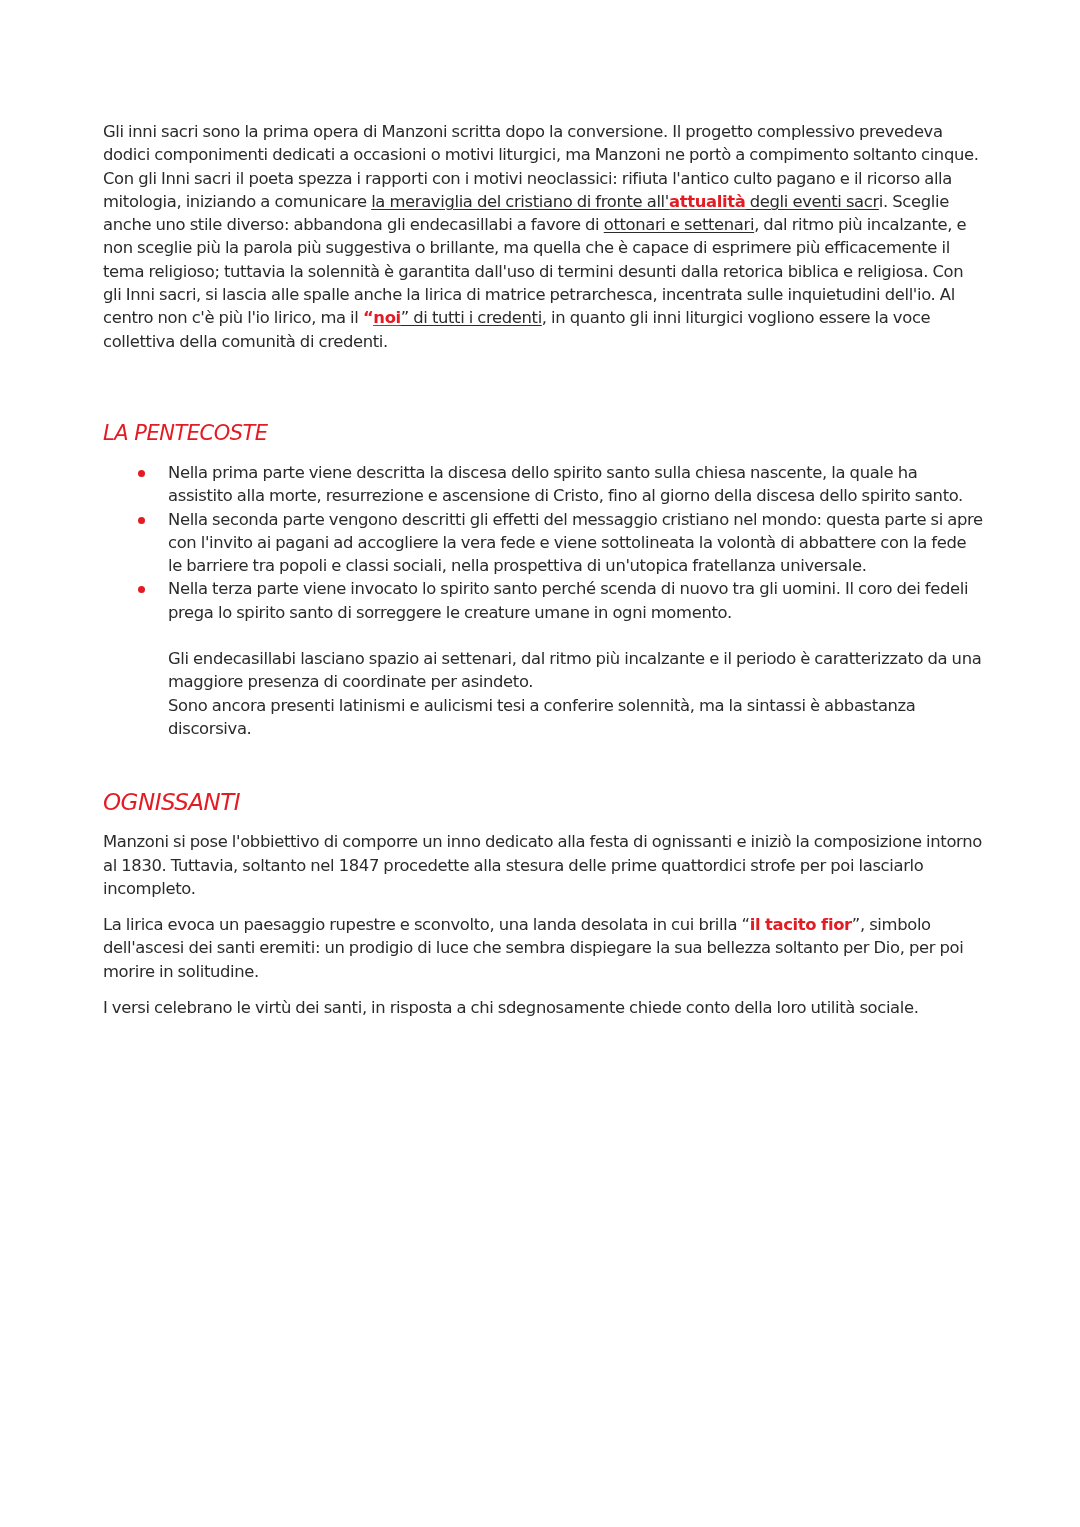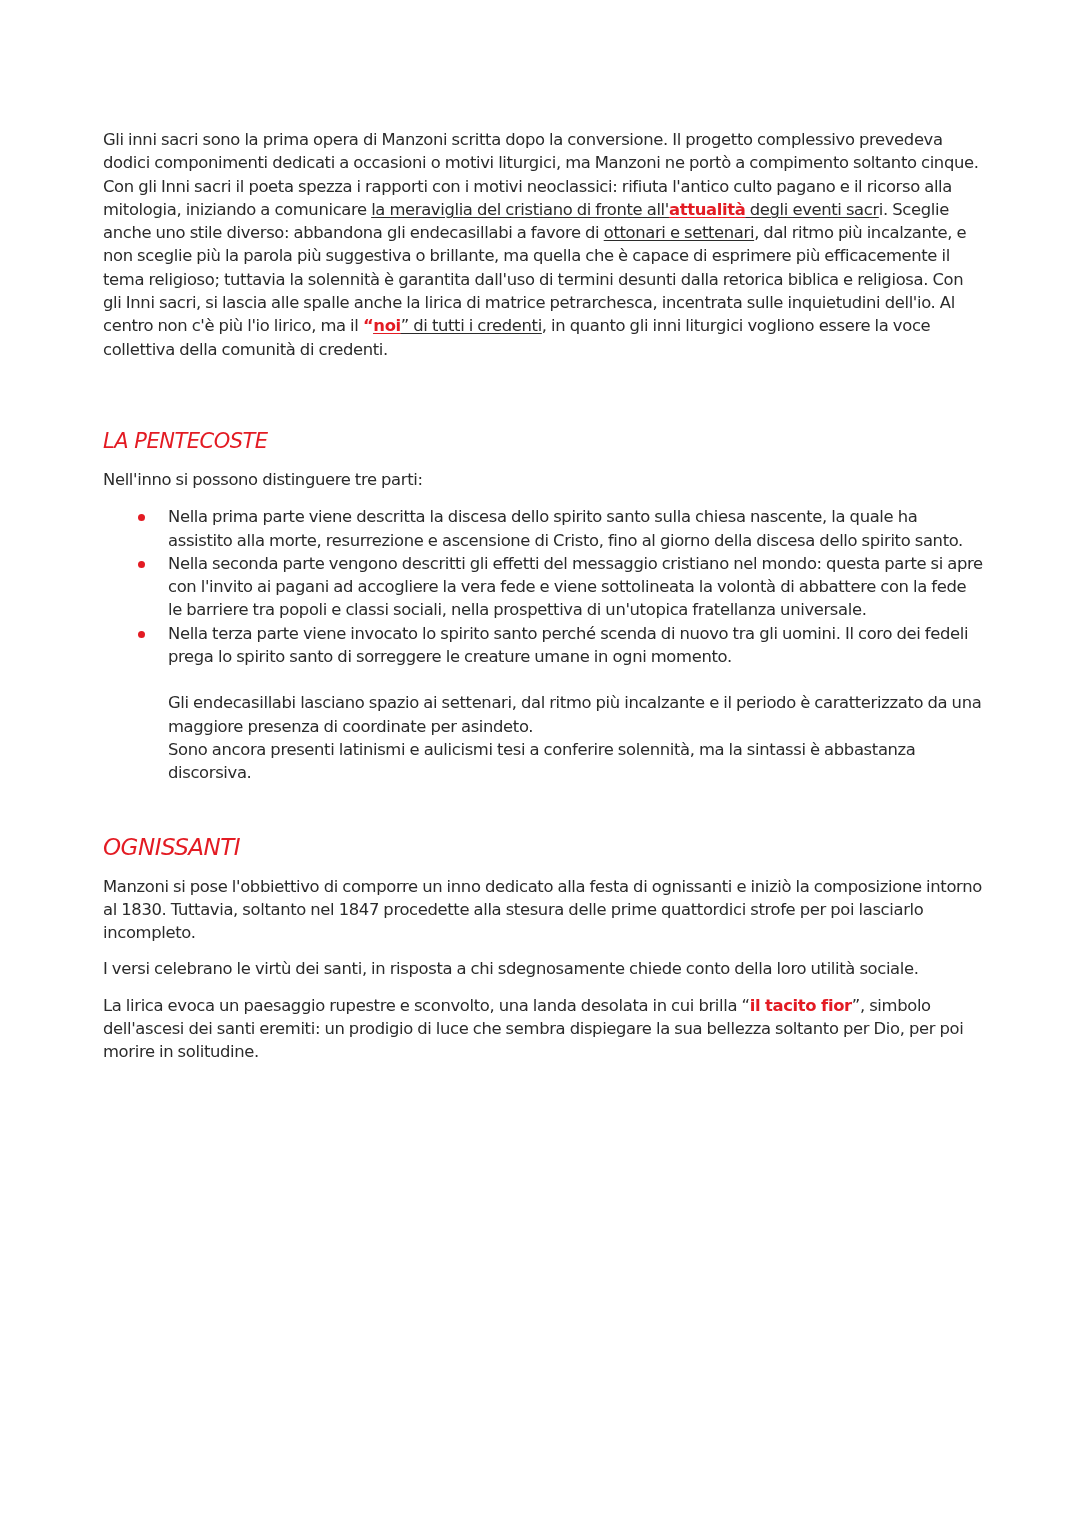--- a/index.html
+++ b/index.html
@@ -11,21 +11,21 @@
       width: 1080px;
       height: 1527px;
       position: relative;
       overflow: hidden;
       font-family: "DejaVu Sans", sans-serif;
       color: #2b2b2b;
     }
     .page {
       position: absolute;
       left: 103px;
-      top: 128px;
+      top: 120px;
       width: 880px;
     }
     .p {
       font-size: 16.4px;
       line-height: 23.3px;
       margin: 0;
       letter-spacing: -0.35px;
       word-spacing: -0.5px;
     }
     .u { text-decoration: underline; text-underline-offset: 2px; text-decoration-thickness: 1px; }
@@ -64,21 +64,20 @@
 </head>
 <body>
 
 <div class="page">
 
   <p class="p"><span>Gli inni sacri sono la prima opera di Manzoni scritta dopo la conversione. Il progetto complessivo prevedeva dodici componimenti dedicati a occasioni o motivi liturgici, ma Manzoni ne portò a compimento soltanto cinque. Con gli Inni sacri il poeta spezza i rapporti con i motivi neoclassici: rifiuta l'antico culto pagano e il ricorso alla mitologia, iniziando a comunicare </span><span class="u"><span>la meraviglia del cristiano di fronte all'</span><span class="red-bold-u">attualità</span><span> degli eventi sacr</span></span><span>i. Sceglie anche uno stile diverso: abbandona gli endecasillabi a favore di </span><span class="u">ottonari e settenari</span><span>, dal ritmo più incalzante, e non sceglie più la parola più suggestiva o brillante, ma quella che è capace di esprimere più efficacemente il tema religioso; tuttavia la solennità è garantita dall'uso di termini desunti dalla retorica biblica e religiosa. Con gli Inni sacri, si lascia alle spalle anche la lirica di matrice petrarchesca, incentrata sulle inquietudini dell'io. Al centro non c'è più l'io lirico, ma il </span><span class="red-bold">“</span><span class="u"><span class="red-bold-u">noi</span><span>” di tutti i credenti</span></span><span>, in quanto gli inni liturgici vogliono essere la voce collettiva della comunità di credenti.</span></p>
 
   <h2 class="heading h-sub" style="margin-top:66px;">LA PENTECOSTE</h2>
 
 
-  <p class="p" style="margin-top:13px;">Nell'inno si possono distinguere tre parti:</p>
 
   <ul class="bullets" style="margin-top:14px;">
     <li class="p">
       <span class="bullet-dot"></span>
       <span>Nella prima parte viene descritta la discesa dello spirito santo sulla chiesa nascente, la quale ha assistito alla morte, resurrezione e ascensione di Cristo, fino al giorno della discesa dello spirito santo.</span>
     </li>
     <li class="p">
       <span class="bullet-dot"></span>
       <span>Nella seconda parte vengono descritti gli effetti del messaggio cristiano nel mondo: questa parte si apre con l'invito ai pagani ad accogliere la vera fede e viene sottolineata la volontà di abbattere con la fede le barriere tra popoli e classi sociali, nella prospettiva di un'utopica fratellanza universale.</span>
     </li>
@@ -90,18 +89,18 @@
 
   <div class="p indented" style="margin-top:23px;">
     <span class="line">Gli endecasillabi lasciano spazio ai settenari, dal ritmo più incalzante e il periodo è caratterizzato da una maggiore presenza di coordinate per asindeto.</span>
     <span class="line">Sono ancora presenti latinismi e aulicismi tesi a conferire solennità, ma la sintassi è abbastanza discorsiva.</span>
   </div>
 
   <h1 class="heading h-main" style="margin-top:46px;">OGNISSANTI</h1>
 
   <p class="p" style="margin-top:12px;">Manzoni si pose l'obbiettivo di comporre un inno dedicato alla festa di ognissanti e iniziò la composizione intorno al 1830. Tuttavia, soltanto nel 1847 procedette alla stesura delle prime quattordici strofe per poi lasciarlo incompleto.</p>
 
+  <p class="p" style="margin-top:13px;"><span>La lirica evoca un paesaggio rupestre e sconvolto, una landa desolata in cui brilla “</span><span class="red-bold">il tacito fior</span><span>”, simbolo dell'ascesi dei santi eremiti: un prodigio di luce che sembra dispiegare la sua bellezza soltanto per Dio, per poi morire in solitudine.</span></p>
+
   <p class="p" style="margin-top:13px;">I versi celebrano le virtù dei santi, in risposta a chi sdegnosamente chiede conto della loro utilità sociale.</p>
-
-  <p class="p" style="margin-top:13px;"><span>La lirica evoca un paesaggio rupestre e sconvolto, una landa desolata in cui brilla “</span><span class="red-bold">il tacito fior</span><span>”, simbolo dell'ascesi dei santi eremiti: un prodigio di luce che sembra dispiegare la sua bellezza soltanto per Dio, per poi morire in solitudine.</span></p>
 
 
 </div>
 
 </body></html>

